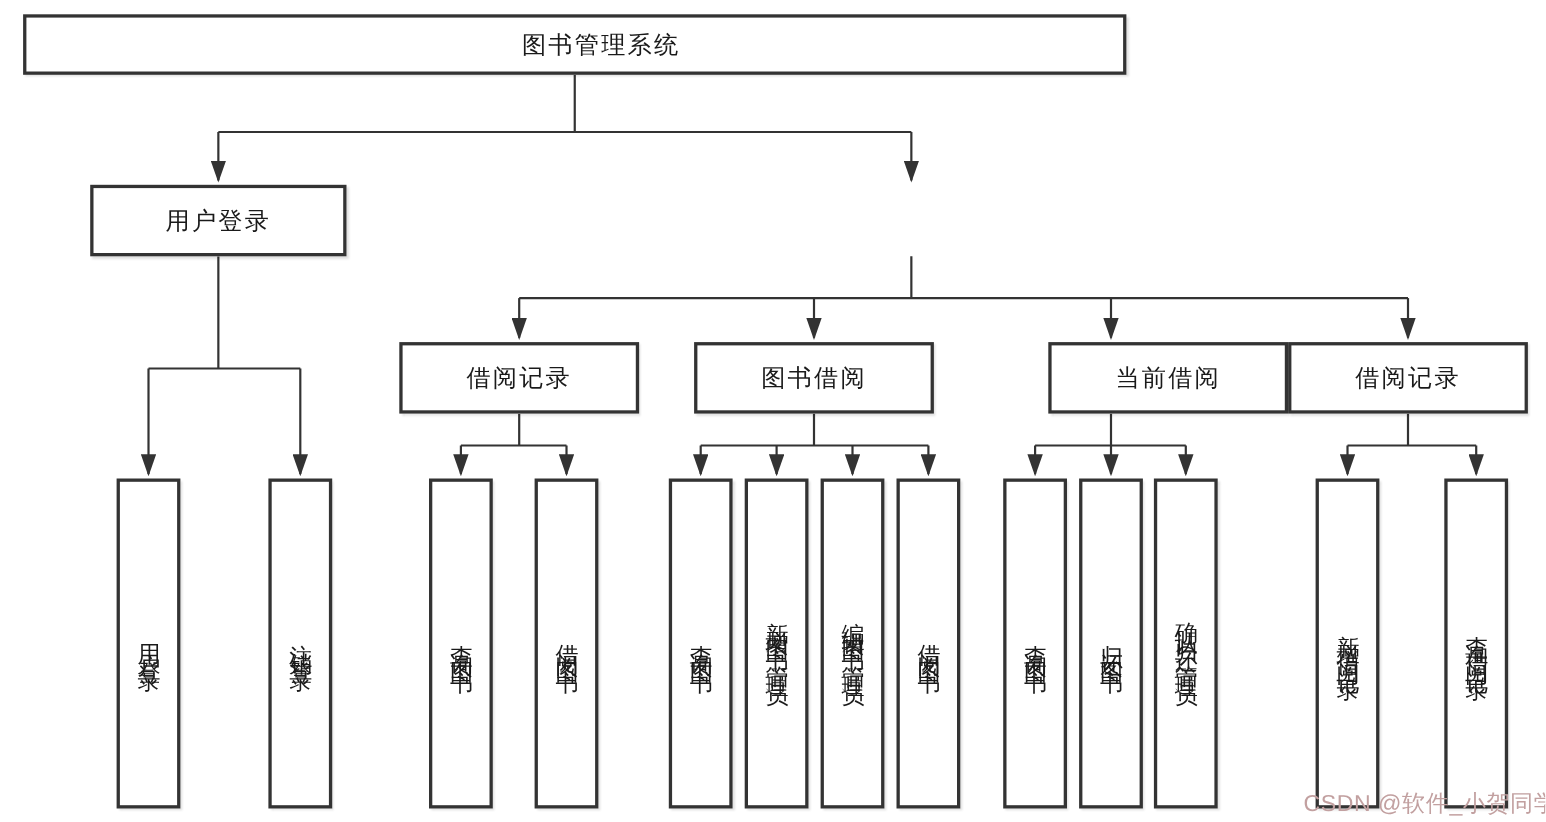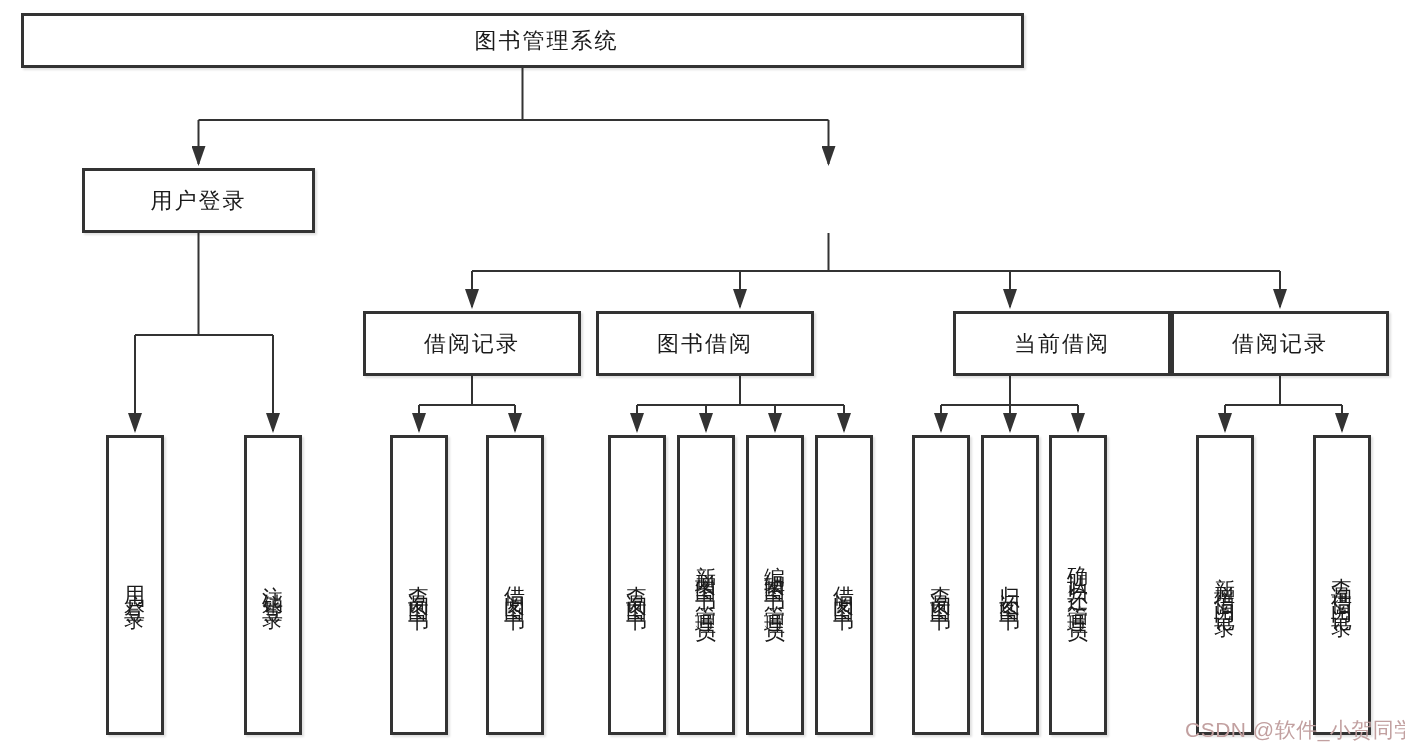--- a/index.html
+++ b/index.html
@@ -111,21 +111,21 @@
     <span>图书管理系统</span>
   </div>
 
   <div class="node hbox l2" style="left:82px;">
     <span>用户登录</span>
   </div>
 
   <div class="node hbox l3" style="left:363px;">
     <span>借阅记录</span>
   </div>
-  <div class="node hbox l3" style="left:596px;">
+  <div class="node hbox l3" style="left:631px;">
     <span>图书借阅</span>
   </div>
   <div class="node hbox l3" style="left:953px;">
     <span>当前借阅</span>
   </div>
   <div class="node hbox l3" style="left:1171px;">
     <span>借阅记录</span>
   </div>
 
   <div class="node leaf" style="left:106px;">

